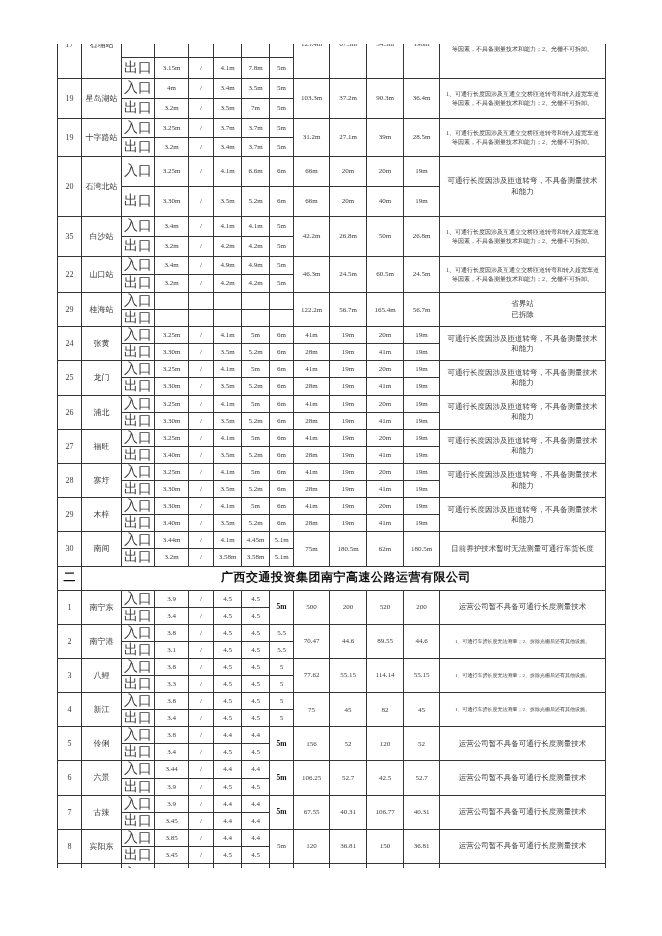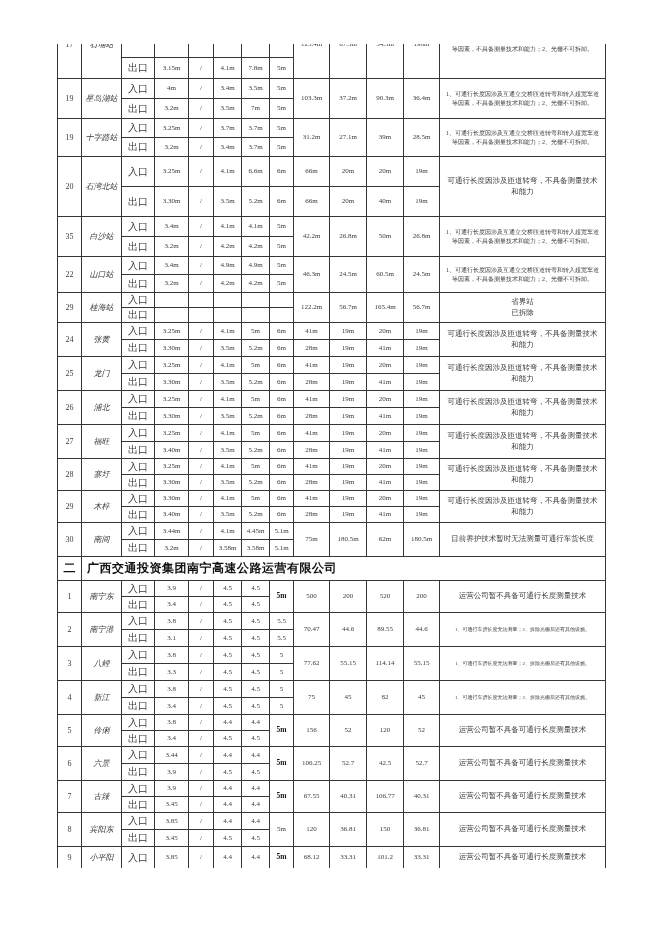--- a/index.html
+++ b/index.html
@@ -3,29 +3,29 @@
 <meta charset="utf-8">
 <style>
   html,body{margin:0;padding:0;background:#ffffff;}
   .sheet{position:relative;width:662px;height:936px;background:#ffffff;overflow:hidden;
          font-family:"Liberation Serif","DejaVu Serif",serif;border-radius:18px;}
   .tbl-wrap{position:absolute;left:57px;top:44px;width:552px;height:824px;overflow:hidden;}
   table{border-collapse:collapse;table-layout:fixed;width:548px;margin-top:-34px;color:#3b3b3b;}
   td{border:1px solid #363636;text-align:center;vertical-align:middle;font-size:7px;
      padding:0;line-height:1.15;overflow:hidden;white-space:nowrap;}
   td.no{font-size:8px;}
-  td.name{font-size:8px;white-space:nowrap;font-style:italic;}
-  td.gate{font-size:10px;}
+  td.name{font-size:8px;white-space:nowrap;}
+  td.gate{font-size:14px;}
   td.slash{font-size:7px;}
   td.remark{font-size:7.5px;white-space:pre-line;line-height:1.35;padding:0 4px;}
   td.remark.small{font-size:6px;line-height:1.4;}
   td.remark.tiny{font-size:5px;}
   td.c8bold{font-weight:bold;font-size:7.5px;color:#141414;}
   tr.sec-head td{font-size:12px;font-weight:bold;color:#101010;}
-  tr.sec-head td.company{text-align:left;padding-left:5px;letter-spacing:.5px;}
+  tr.sec-head td.company{text-align:center;padding-left:5px;letter-spacing:.5px;}
 </style>
 </head>
 <body>
 
 <div class="sheet">
   <div class="tbl-wrap">
     <table>
       <colgroup>
         <col style="width:24px">
           <col style="width:40px">

